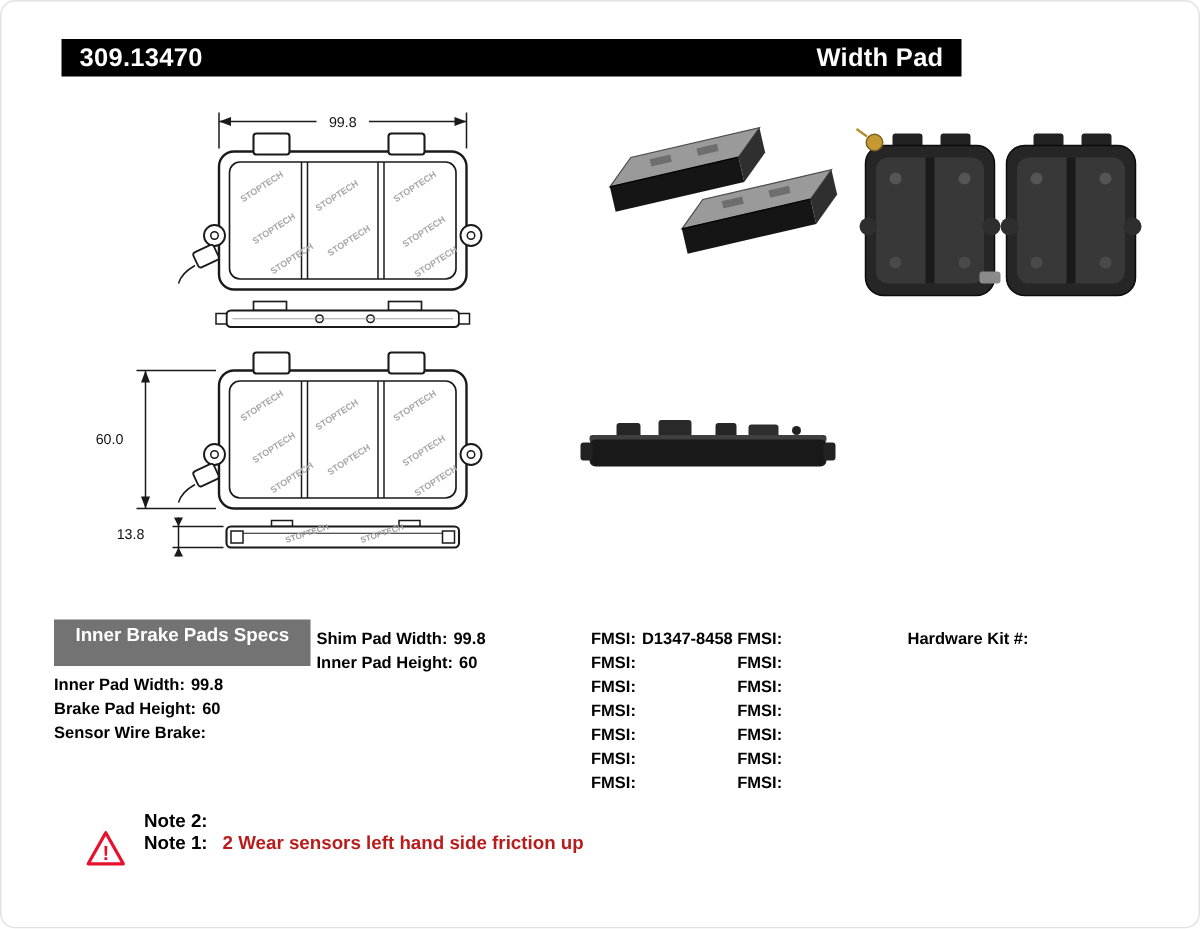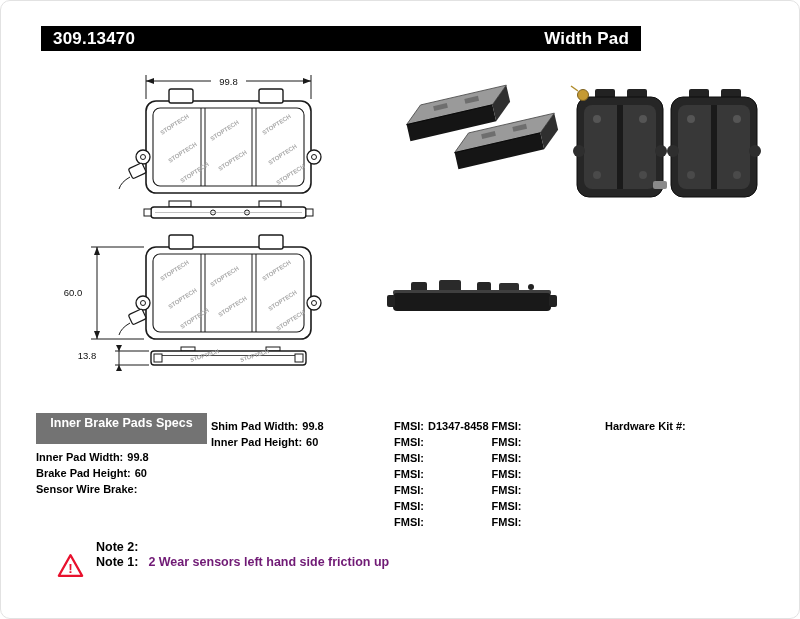--- a/index.html
+++ b/index.html
@@ -30,21 +30,21 @@
   .left-rows .srow{text-align:left;padding-left:4px;}
   .val{margin-left:4px;}
   .frow{display:flex;line-height:16px;}
   .fcell{width:50%;box-sizing:border-box;white-space:nowrap;}
   .fcell.first{padding-left:8px;}
   
   .warn-icon{position:absolute;left:56px;top:552px;width:27px;height:25px;}
   .note-line{position:absolute;left:95px;font-size:12.5px;font-weight:bold;white-space:nowrap;}
   .note-line.n1{top:554px;}
   .note-line.n2{top:539px;}
-  .note-red{color:#701a75;margin-left:10px;}
+  .note-red{color:#b91c1c;margin-left:10px;}
 </style>
 </head>
 <body>
 
 <div class="page">
 
   <div class="header-bar">
     <span class="ht">309.13470</span>
     <span class="ht">Width Pad</span>
   </div>

